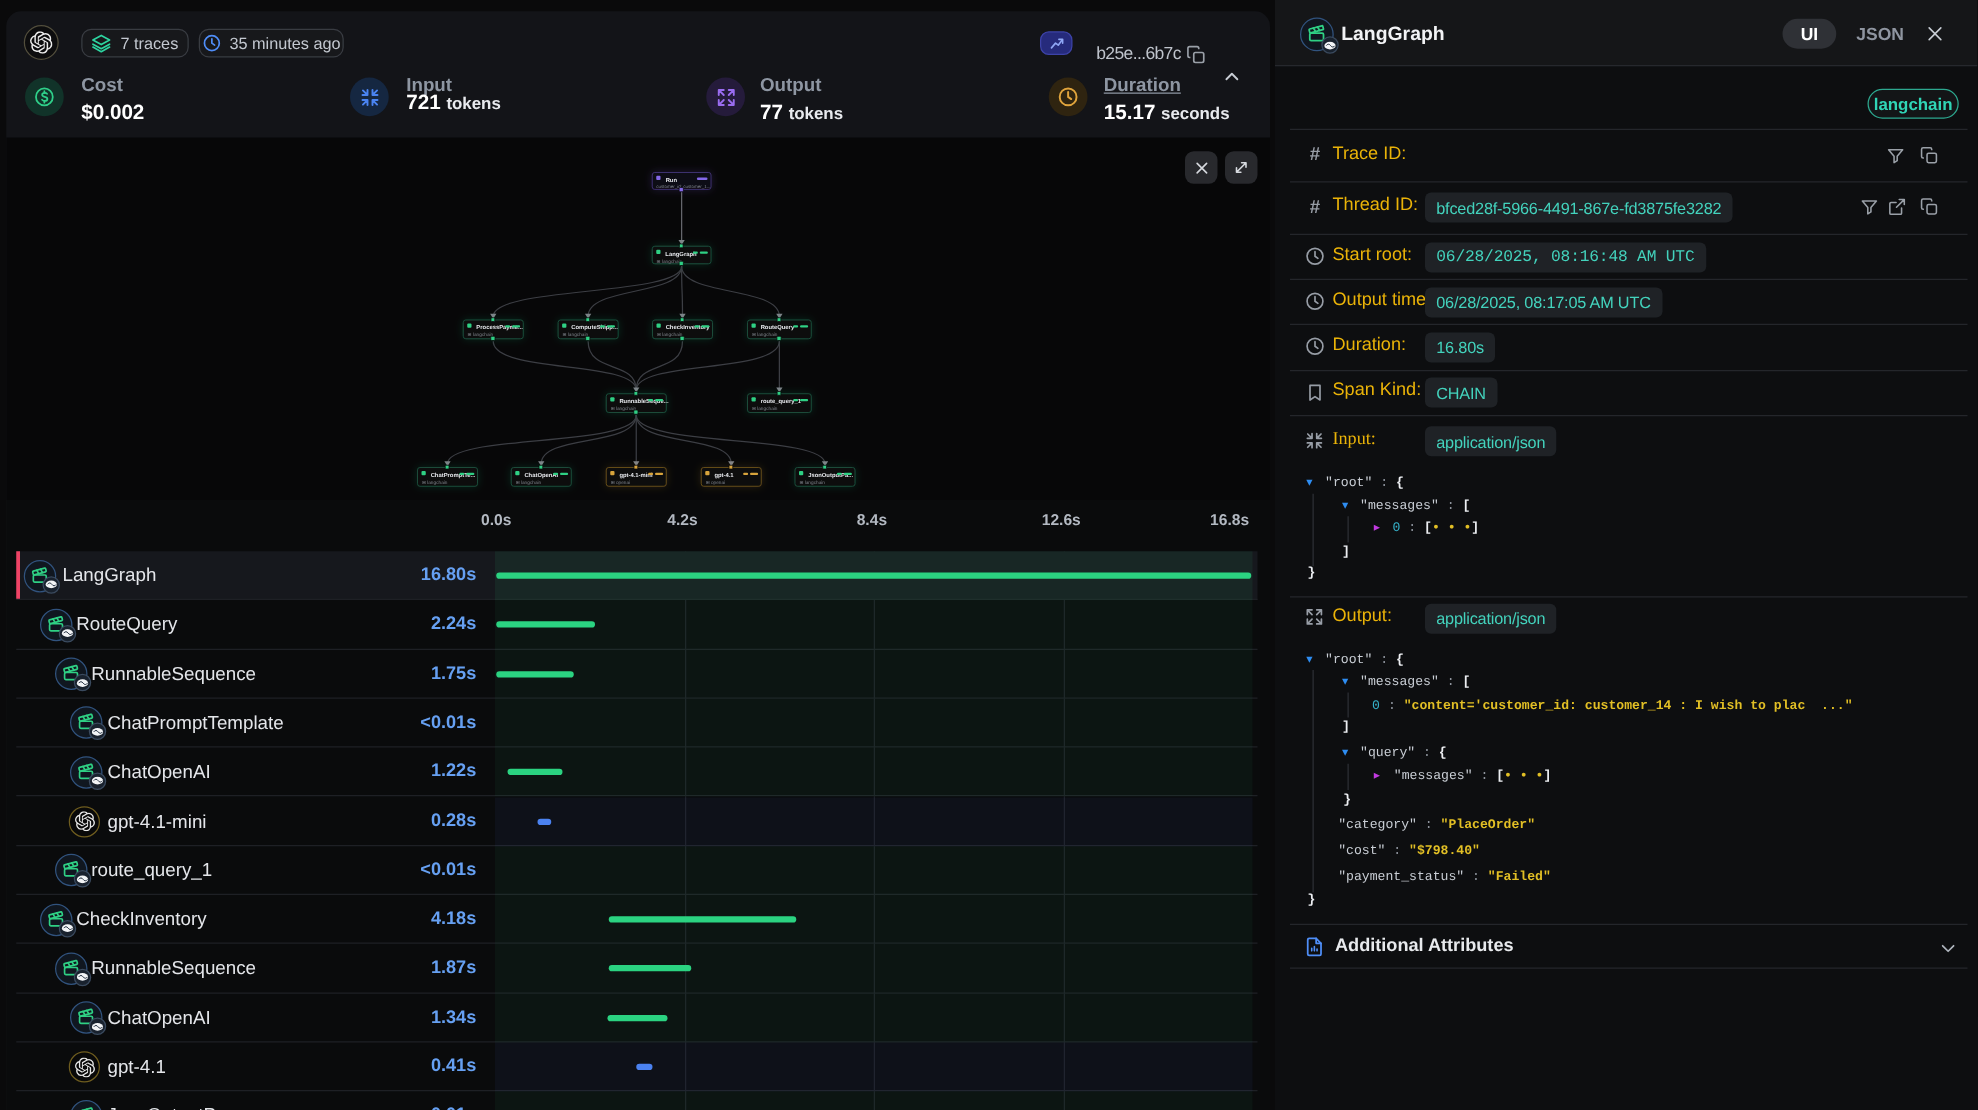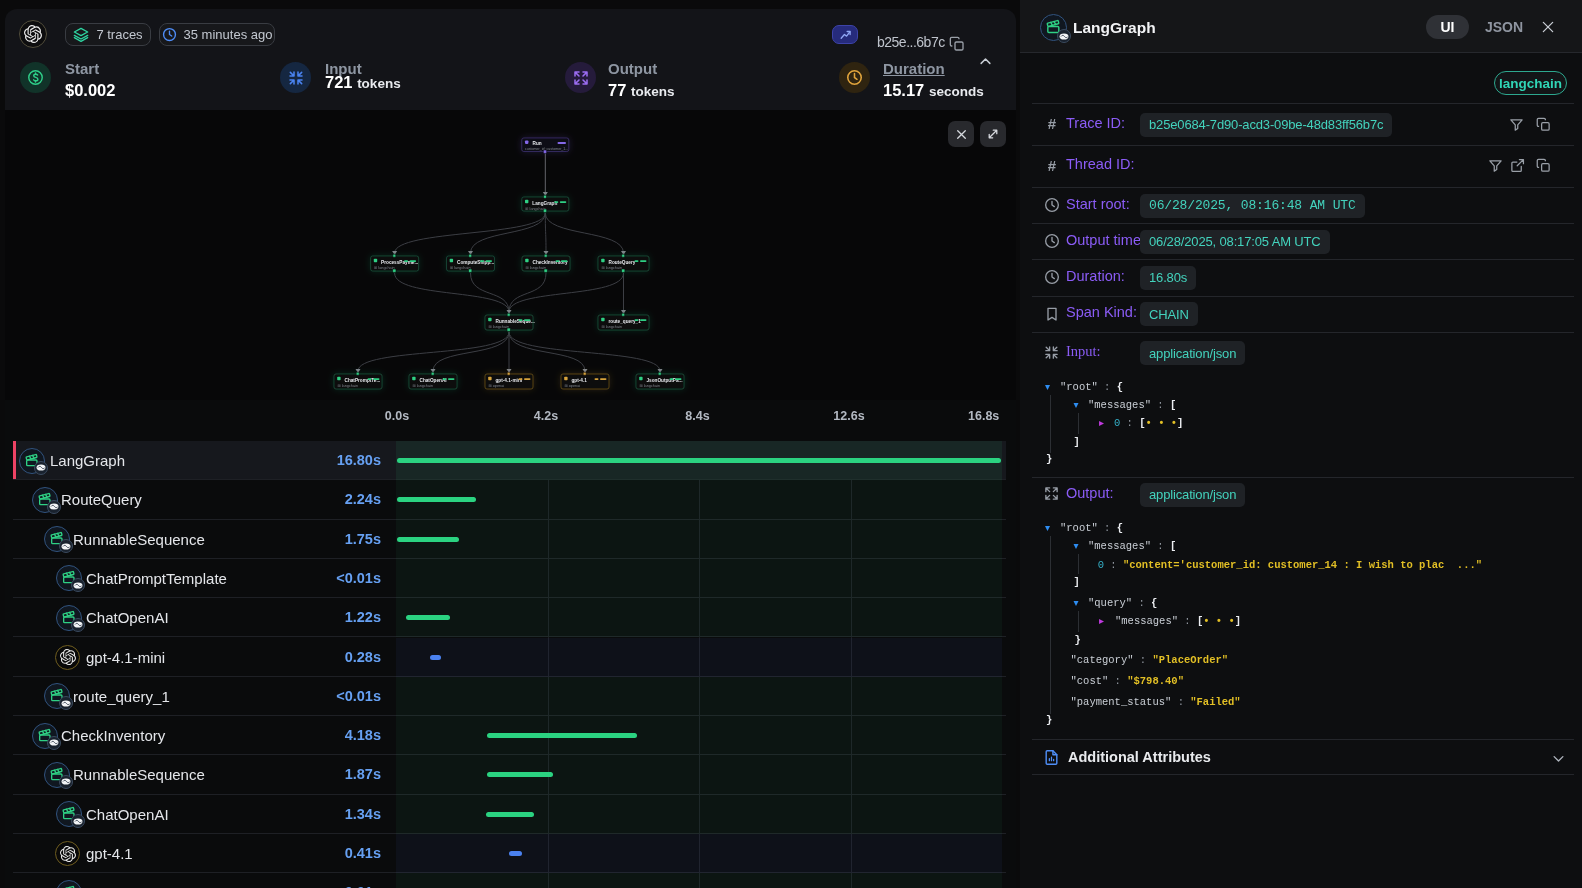--- a/index.html
+++ b/index.html
@@ -23,21 +23,21 @@
 .tbar { position:absolute; top:17px; height:5px; border-radius:2.5px; background:#2cd283; }
 .lcic { position:absolute; width:26px; height:26px; border-radius:50%; background:#101720; border:1px solid #31537e; }
 .lcbadge { position:absolute; width:14px; height:14px; border-radius:50%; background:#19222e; border:1px solid #3a4a5e; display:flex; align-items:center; justify-content:center; }
 .oaic { position:absolute; width:25px; height:25px; border-radius:50%; background:#090909; border:1px solid #6f5d1f; display:flex; align-items:center; justify-content:center; }
 .gline { position:absolute; top:41px; width:1px; height:447px; background:#1d1f24; }
 .ghead { position:absolute; top:9px; color:#b3b9c2; font-size:12.5px; font-weight:bold; }
 
 #rp { position:absolute; left:1020px; top:0; width:562px; height:888px; background:#0d0e10; }
 #rphead { position:absolute; left:0; top:0; width:562px; height:53px; background:#151618; border-bottom:1px solid #26282d; }
 .div { position:absolute; left:12px; width:542px; height:1px; background:#24262b; }
-.rlab { position:absolute; color:#8b5cf6; font-size:14.5px; white-space:nowrap; }
+.rlab { position:absolute; color:#eab308; font-size:14.5px; white-space:nowrap; }
 .chip { position:absolute; background:#1f2226; border-radius:5px; color:#43d3bd; font-size:13px; letter-spacing:-0.15px; padding:4.5px 9px; white-space:nowrap; }
 .mono { font-family:"Liberation Mono", monospace; font-size:10.5px; color:#c9ced5; white-space:pre; }
 .jline { position:absolute; height:18px; line-height:18px; }
 .jk { color:#c9ced5; } .jp { color:#8e949d; } .jb { color:#eceef2; font-weight:bold; }
 .jt { color:#35b0c8; } .jy { color:#e2bf25; font-weight:bold; } .jcb { position:absolute; color:#2e8df2; font-size:10px; line-height:18px; } .jcp { position:absolute; color:#c13ae0; font-size:10px; line-height:18px; }
 .vguide { position:absolute; width:1px; background:#2c2f34; }
 </style>
 </head>
 <body>
 <div id="page">
@@ -79,21 +79,21 @@
         <path d="M5 15 12 8l7 7"></path>
       </svg>
 
     <div class="sticon" style="left:15px;top:53px;background:#113329;">
       <svg width="17" height="17" viewBox="0 0 24 24" fill="none" stroke="#2fd08a" stroke-width="2" stroke-linecap="round">
           <circle cx="12" cy="12" r="9.5"></circle>
           <path d="M15 8.5a3.2 3.2 0 0 0-2.6-1.1c-1.6 0-2.9.8-2.9 2.2s1.2 1.9 2.9 2.3c1.8.4 3 1 3 2.4 0 1.5-1.4 2.3-3 2.3a3.6 3.6 0 0 1-3-1.3"></path>
           <path d="M12 5.5v2M12 16.5v2"></path>
         </svg>
     </div>
-    <div class="statlab" style="left:60px;top:51px;">Start</div>
+    <div class="statlab" style="left:60px;top:51px;">Cost</div>
     <div class="statval" style="left:60px;top:72px;">$0.002</div>
     <div class="sticon" style="left:275px;top:53px;background:#152741;">
       <svg width="16" height="16" viewBox="0 0 24 24" fill="none" stroke="#4a83f0" stroke-width="2.3" stroke-linecap="round" stroke-linejoin="round">
           <path d="M9 3v6H3M3.5 3.5 9 9"></path>
           <path d="M15 3v6h6M20.5 3.5 15 9"></path>
           <path d="M9 21v-6H3M3.5 20.5 9 15"></path>
           <path d="M15 21v-6h6M20.5 20.5 15 15"></path>
         </svg>
     </div>
     <div class="statlab" style="left:320px;top:51px;">Input</div>
@@ -564,30 +564,30 @@
       </div>
 <div class="abs" style="left:53px;top:19px;font-size:15.5px;font-weight:bold;color:#f2f3f5;">LangGraph</div>
 <div class="abs" style="left:406px;top:15px;width:43px;height:23.5px;border-radius:12px;background:#2f3136;display:flex;align-items:center;justify-content:center;color:#fff;font-size:14px;font-weight:bold;">UI</div>
 <div class="abs" style="left:465px;top:19px;font-size:14px;font-weight:bold;color:#8f95a0;">JSON</div>
 <svg class="abs" style="left:521px;top:20px;" width="14" height="14" viewBox="0 0 24 24" fill="none" stroke="#c8cdd4" stroke-width="2.2" stroke-linecap="round">
         <path d="M4 4 20 20M20 4 4 20"></path>
       </svg>
 <div class="abs" style="left:474px;top:71px;width:73px;height:24px;border:1px solid #2da88f;border-radius:12px;color:#30d5b6;font-size:13.5px;font-weight:bold;display:flex;align-items:center;justify-content:center;background:#131517;">langchain</div>
 <div class="abs" style="left:24px;top:116.0px;width:16px;text-align:center;color:#979da6;font-size:15px;font-weight:bold;line-height:16px;">#</div>
 <div class="rlab" style="left:46px;top:114.5px;">Trace ID:</div>
-<div class="chip" style="left:120px;top:112.5px;">b25e0684-7d90-acd3-09be-48d83ff56b7c</div>
 <svg class="abs" style="left:489px;top:116.5px;" width="15" height="15" viewBox="0 0 24 24" fill="none" stroke="#9aa0a8" stroke-width="2" stroke-linejoin="round">
         <path d="M3 4.5h18l-7 8.2v5.8l-4 2.5v-8.3z"></path>
       </svg>
 <svg class="abs" style="left:516px;top:116.5px;" width="15" height="15" viewBox="0 0 24 24" fill="none" stroke="#9aa0a8" stroke-width="2">
         <rect x="9" y="9" width="12" height="12" rx="2"></rect>
         <path d="M5 15H4a2 2 0 0 1-2-2V4a2 2 0 0 1 2-2h9a2 2 0 0 1 2 2v1"></path>
       </svg>
 <div class="abs" style="left:24px;top:157.7px;width:16px;text-align:center;color:#979da6;font-size:15px;font-weight:bold;line-height:16px;">#</div>
 <div class="rlab" style="left:46px;top:156.2px;">Thread ID:</div>
+<div class="chip" style="left:120px;top:154.2px;">bfced28f-5966-4491-867e-fd3875fe3282</div>
 <svg class="abs" style="left:467.5px;top:158.2px;" width="15" height="15" viewBox="0 0 24 24" fill="none" stroke="#9aa0a8" stroke-width="2" stroke-linejoin="round">
         <path d="M3 4.5h18l-7 8.2v5.8l-4 2.5v-8.3z"></path>
       </svg>
 <svg class="abs" style="left:489.5px;top:158.2px;" width="15" height="15" viewBox="0 0 24 24" fill="none" stroke="#9aa0a8" stroke-width="2" stroke-linecap="round" stroke-linejoin="round">
         <path d="M18 13.5V20a1.5 1.5 0 0 1-1.5 1.5h-12A1.5 1.5 0 0 1 3 20V8a1.5 1.5 0 0 1 1.5-1.5H11"></path>
         <path d="M15 2.5h6.5V9M21 3 11.5 12.5"></path>
       </svg>
 <svg class="abs" style="left:516px;top:158.2px;" width="15" height="15" viewBox="0 0 24 24" fill="none" stroke="#9aa0a8" stroke-width="2">
         <rect x="9" y="9" width="12" height="12" rx="2"></rect>
         <path d="M5 15H4a2 2 0 0 1-2-2V4a2 2 0 0 1 2-2h9a2 2 0 0 1 2 2v1"></path>

